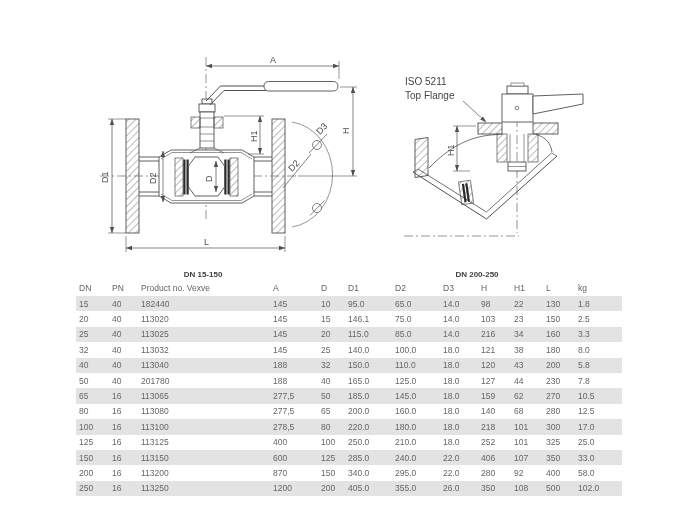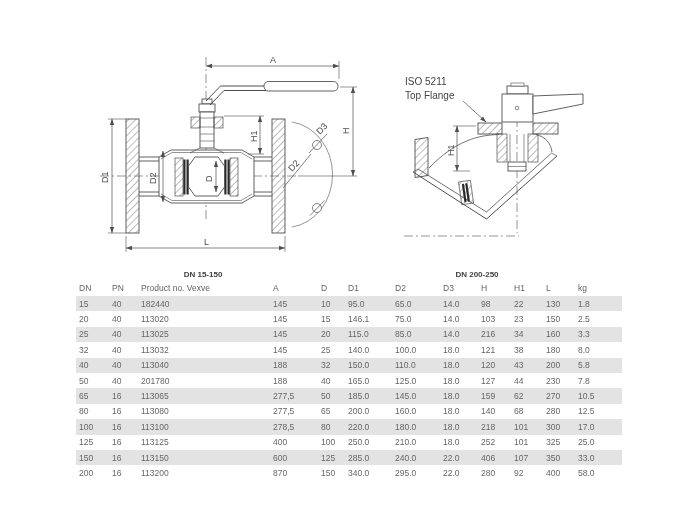--- a/index.html
+++ b/index.html
@@ -366,16 +366,30 @@
       <td>150</td>
       <td>340.0</td>
       <td>295.0</td>
       <td>22.0</td>
       <td>280</td>
       <td>92</td>
       <td>400</td>
       <td>58.0</td>
     </tr>
 
+    <tr>
+      <td>250</td>
+      <td>16</td>
+      <td>113250</td>
+      <td>1200</td>
+      <td>200</td>
+      <td>405.0</td>
+      <td>355.0</td>
+      <td>26.0</td>
+      <td>350</td>
+      <td>108</td>
+      <td>500</td>
+      <td>102.0</td>
+    </tr>
   </tbody>
   </table>
 
 </div>
 
 </body></html>

